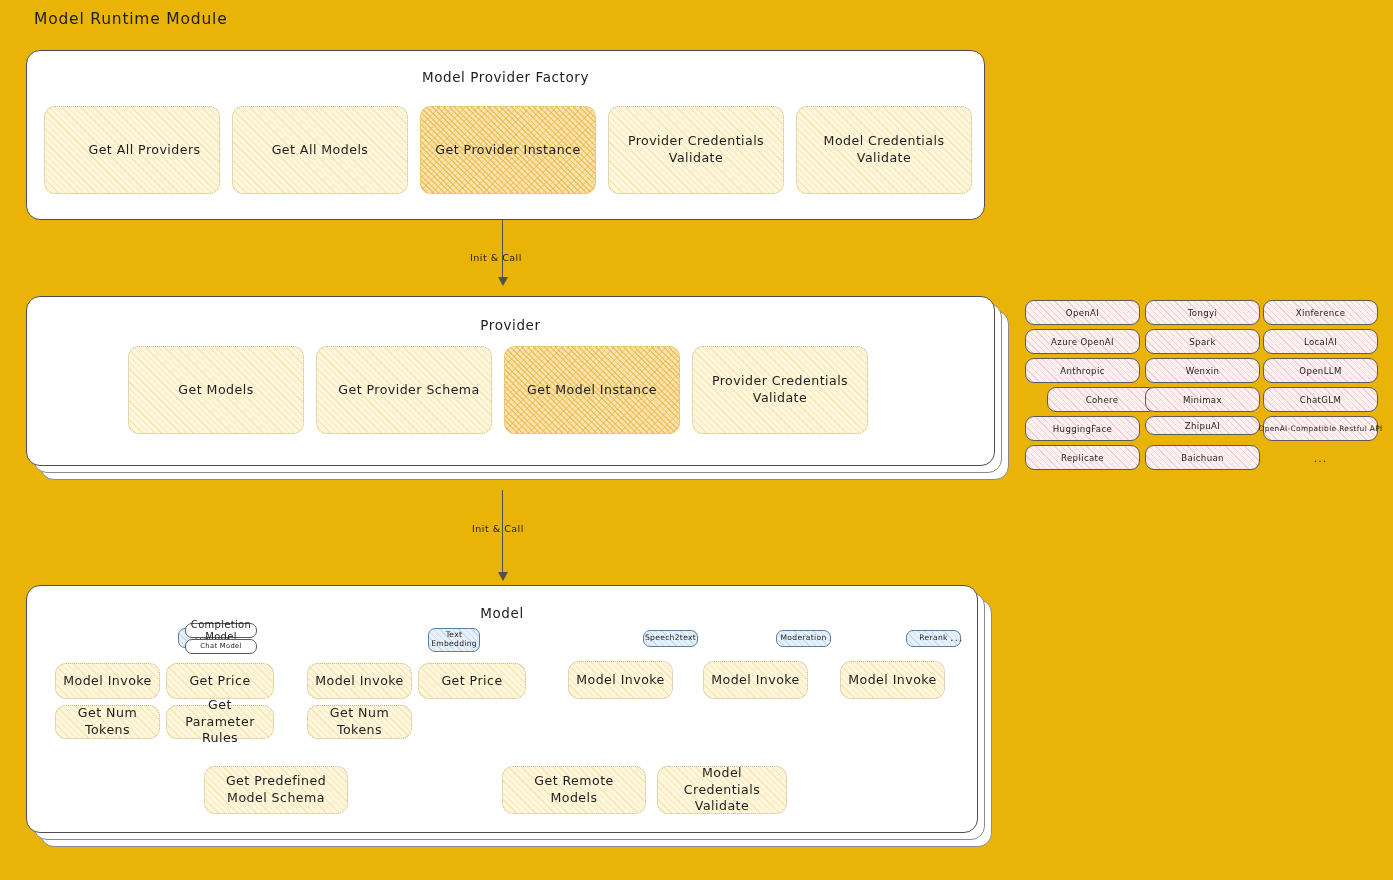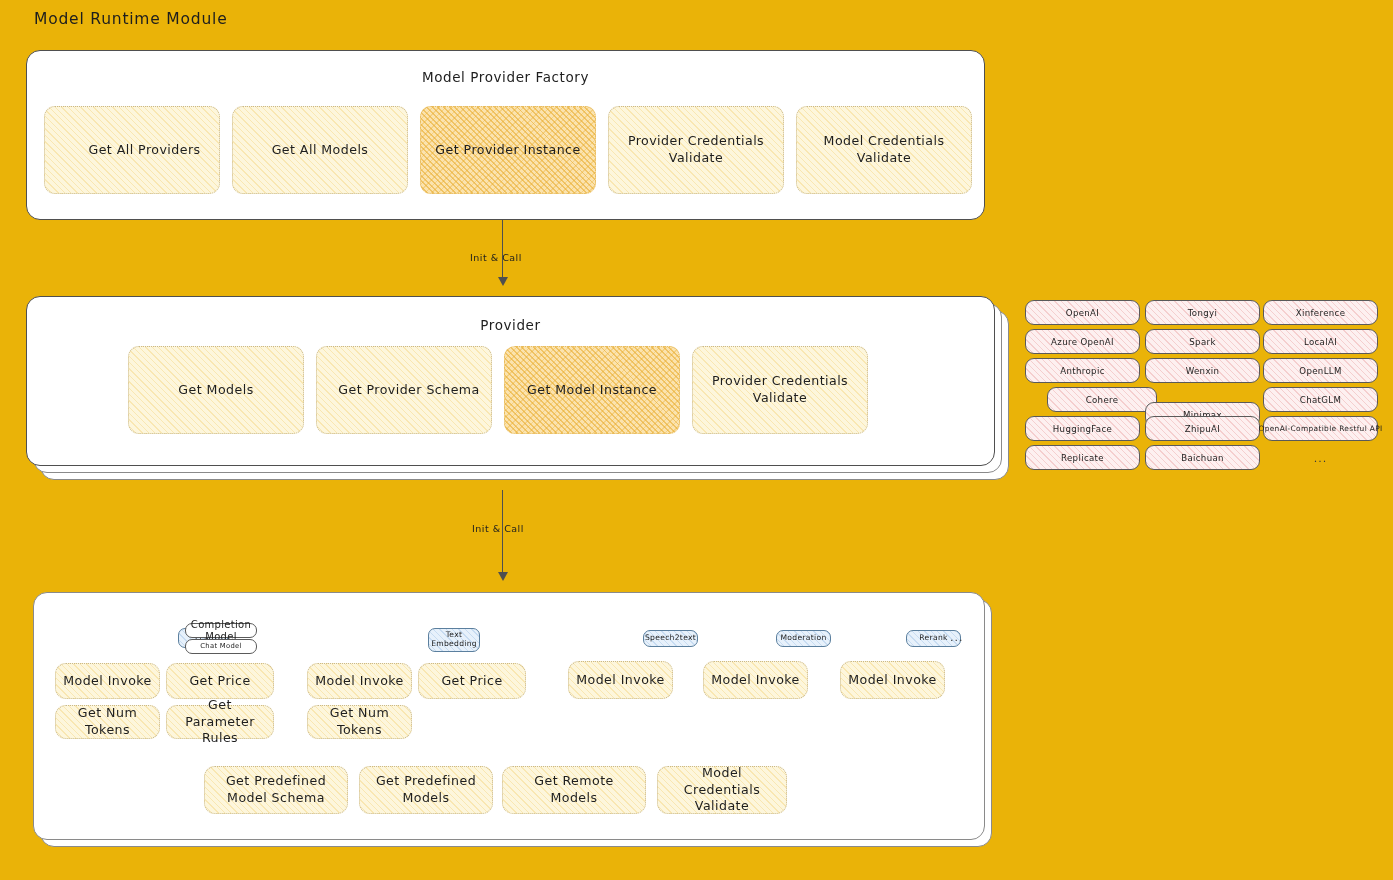--- a/index.html
+++ b/index.html
@@ -203,37 +203,40 @@
   <div class="chip" style="left:1025px; top:300px; width:115px; height:25px;">OpenAI</div>
   <div class="chip" style="left:1025px; top:329px; width:115px; height:25px;">Azure OpenAI</div>
   <div class="chip" style="left:1025px; top:358px; width:115px; height:25px;">Anthropic</div>
   <div class="chip" style="left:1047px; top:387px; width:110px; height:25px;">Cohere</div>
   <div class="chip" style="left:1025px; top:416px; width:115px; height:25px;">HuggingFace</div>
   <div class="chip" style="left:1025px; top:445px; width:115px; height:25px;">Replicate</div>
 
   <div class="chip" style="left:1145px; top:300px; width:115px; height:25px;">Tongyi</div>
   <div class="chip" style="left:1145px; top:329px; width:115px; height:25px;">Spark</div>
   <div class="chip" style="left:1145px; top:358px; width:115px; height:25px;">Wenxin</div>
-  <div class="chip" style="left:1145px; top:402px; width:115px; height:25px;">Minimax</div>
-  <div class="chip" style="left:1145px; top:416px; width:115px; height:25px;">ZhipuAI</div>
+  <div class="chip" style="left:1145px; top:387px; width:115px; height:25px;">Minimax</div>
+  <div class="chip" style="left:1145px; top:416px; width:115px; height:19px;">ZhipuAI</div>
   <div class="chip" style="left:1145px; top:445px; width:115px; height:25px;">Baichuan</div>
 
   <div class="chip" style="left:1263px; top:300px; width:115px; height:25px;">Xinference</div>
   <div class="chip" style="left:1263px; top:329px; width:115px; height:25px;">LocalAI</div>
   <div class="chip" style="left:1263px; top:358px; width:115px; height:25px;">OpenLLM</div>
   <div class="chip" style="left:1263px; top:387px; width:115px; height:25px;">ChatGLM</div>
   <div class="chip" style="left:1263px; top:416px; width:115px; height:25px; font-size:7.4px;">OpenAI-Compatible Restful API</div>
   <div class="chip-ellipsis" style="left:1263px; top:452px; width:115px;">...</div>
 
   <div class="arrow-line" style="left:502px; top:490px; height:85px;"></div>
   <div class="arrow-head" style="left:498px; top:572px;"></div>
   <div class="arrow-label hand" style="left:472px; top:523px;">Init &amp; Call</div>
 
   <div class="panel-shadow" style="left:40px; top:599px; width:952px; height:248px;"></div>
   <div class="panel-shadow" style="left:33px; top:592px; width:952px; height:248px;"></div>
+  <div class="panel" style="left:26px; top:585px; width:952px; height:248px;">
+    <div class="panel-title hand" style="top:19px;">Model</div>
+  </div>
 
   <div class="badge blue" style="left:130px; top:628px; width:50px; height:20px;">LLM</div>
   <div class="badge" style="left:185px; top:623px; width:72px; height:15px; font-size:10px;">Completion Model</div>
   <div class="badge" style="left:185px; top:639px; width:72px; height:15px; font-size:6.8px;">Chat Model</div>
 
   <div class="badge blue" style="left:380px; top:628px; width:52px; height:24px;">Text Embedding</div>
 
   <div class="badge blue" style="left:595px; top:630px; width:55px; height:17px;">Speech2text</div>
 
   <div class="badge blue" style="left:728px; top:630px; width:55px; height:17px;">Moderation</div>
@@ -251,17 +254,16 @@
   <div class="fbox" style="left:418px; top:663px; width:108px; height:36px;">Get Price</div>
   <div class="fbox" style="left:307px; top:705px; width:105px; height:34px;">Get Num Tokens</div>
 
   <div class="fbox" style="left:568px; top:661px; width:105px; height:38px;">Model Invoke</div>
 
   <div class="fbox" style="left:703px; top:661px; width:105px; height:38px;">Model Invoke</div>
 
   <div class="fbox" style="left:840px; top:661px; width:105px; height:38px;">Model Invoke</div>
 
   <div class="fbox" style="left:204px; top:766px; width:144px; height:48px;">Get Predefined Model Schema</div>
-  <div class="fbox" style="left:359px; top:766px; width:134px; height:48px;">Get Predefined Models</div>
   <div class="fbox" style="left:502px; top:766px; width:144px; height:48px;">Get Remote Models</div>
   <div class="fbox" style="left:657px; top:766px; width:130px; height:48px;">Model Credentials Validate</div>
 
 </div>
 
 </body></html>

